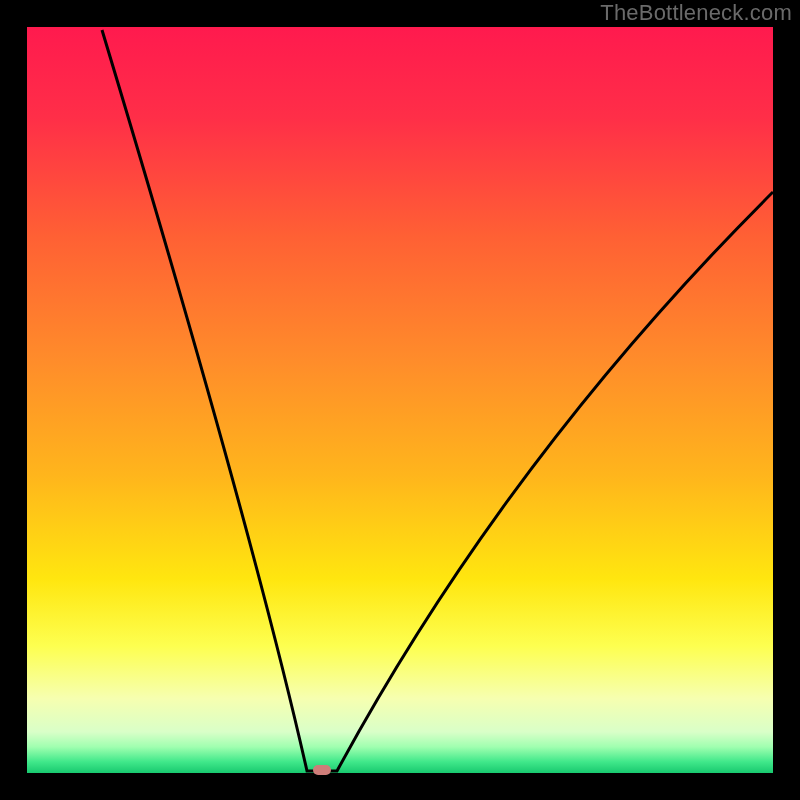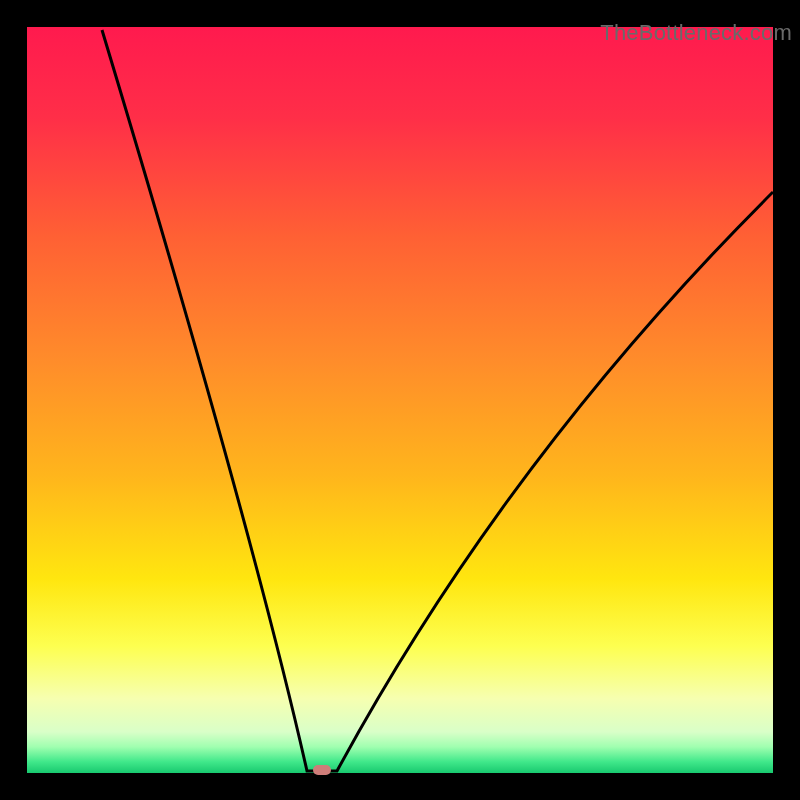--- a/index.html
+++ b/index.html
@@ -21,21 +21,21 @@
   }
   .gradient {
     position: absolute;
     left: 0;
     top: 0;
     width: 100%;
     height: 100%;
   }
   .watermark {
     position: absolute;
-    top: 20px;
+    top: 0;
     right: 8px;
     color: #6a6a6a;
     font-size: 22px;
     letter-spacing: 0.2px;
     font-weight: 500;
   }
   svg.curve {
     position: absolute;
     left: 0;
     top: 0;

